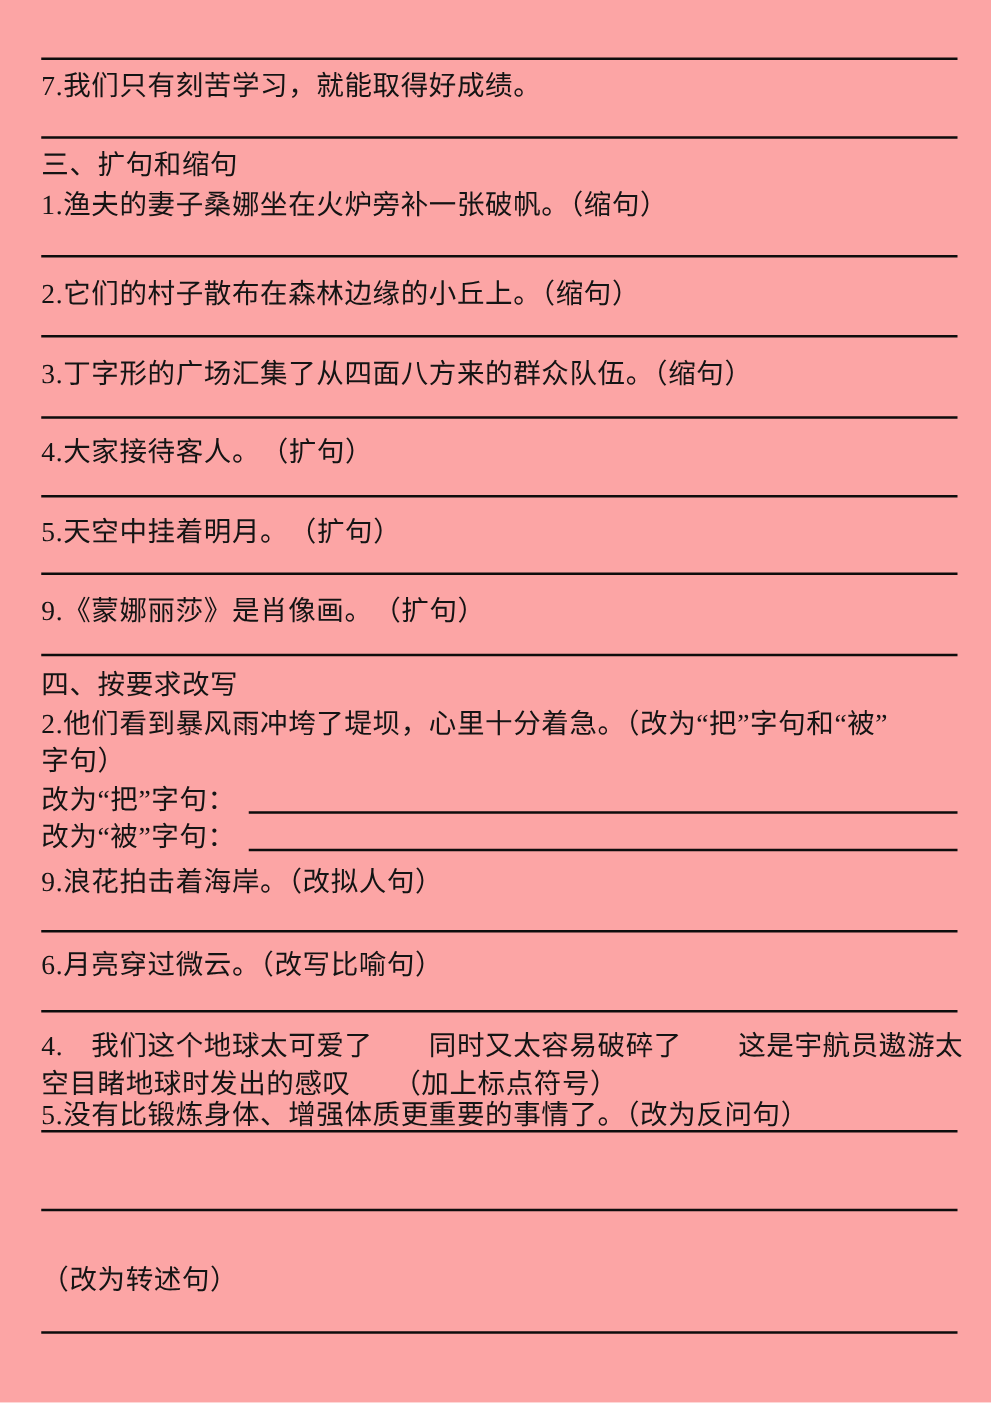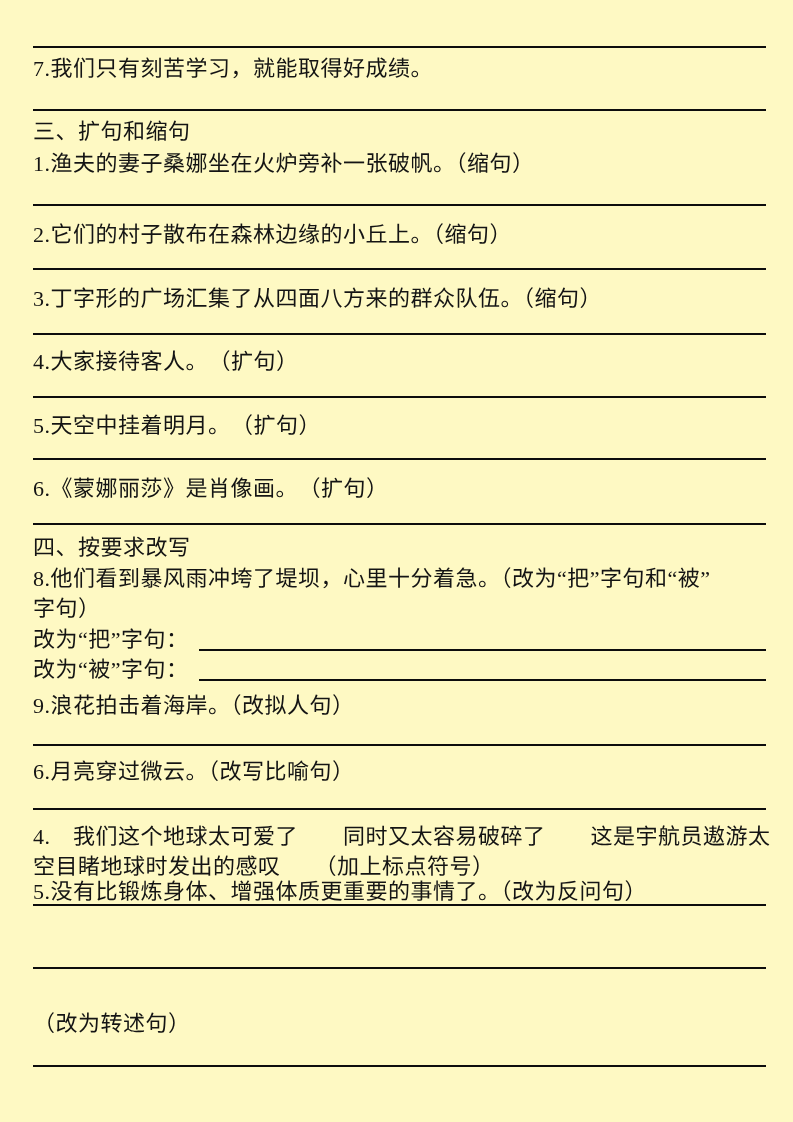--- a/index.html
+++ b/index.html
@@ -4,21 +4,21 @@
 <style>
   html, body {
     margin: 0;
     padding: 0;
     background: #ffffff;
   }
   .page {
     position: relative;
     width: 793px;
     height: 1122px;
-    background: #fef9c3;
+    background: #fca5a5;
     font-family: "Liberation Serif", "DejaVu Serif", serif;
     color: #141414;
     overflow: hidden;
   }
   .rule {
     position: absolute;
     left: 33px;
     width: 733px;
     border-top: 2px solid #0d0d0d;
   }
@@ -74,25 +74,25 @@
   <div class="rule" style="top:268px"></div>
   <div class="txt" style="top:285px">3.丁字形的广场汇集了从四面八方来的群众队伍。（缩句）</div>
 
   <div class="rule" style="top:333px"></div>
   <div class="txt" style="top:348px">4.大家接待客人。　（扩句）</div>
 
   <div class="rule" style="top:396px"></div>
   <div class="txt" style="top:412px">5.天空中挂着明月。　（扩句）</div>
 
   <div class="rule" style="top:458px"></div>
-  <div class="txt" style="top:475px">6.《蒙娜丽莎》是肖像画。　（扩句）</div>
+  <div class="txt" style="top:475px">9.《蒙娜丽莎》是肖像画。　（扩句）</div>
 
   <div class="rule" style="top:523px"></div>
   <div class="txt heading" style="top:534px">四、按要求改写</div>
-  <div class="txt" style="top:565px">8.他们看到暴风雨冲垮了堤坝，心里十分着急。（改为“把”字句和“被”</div>
+  <div class="txt" style="top:565px">2.他们看到暴风雨冲垮了堤坝，心里十分着急。（改为“把”字句和“被”</div>
   <div class="txt" style="top:595px">字句）</div>
 
   <div class="ansrow" style="top:626px">
     <span class="lbl">改为“把”字句：</span>
     <span class="blank"></span>
   </div>
   <div class="ansrow" style="top:656px">
     <span class="lbl">改为“被”字句：</span>
     <span class="blank"></span>
   </div>

